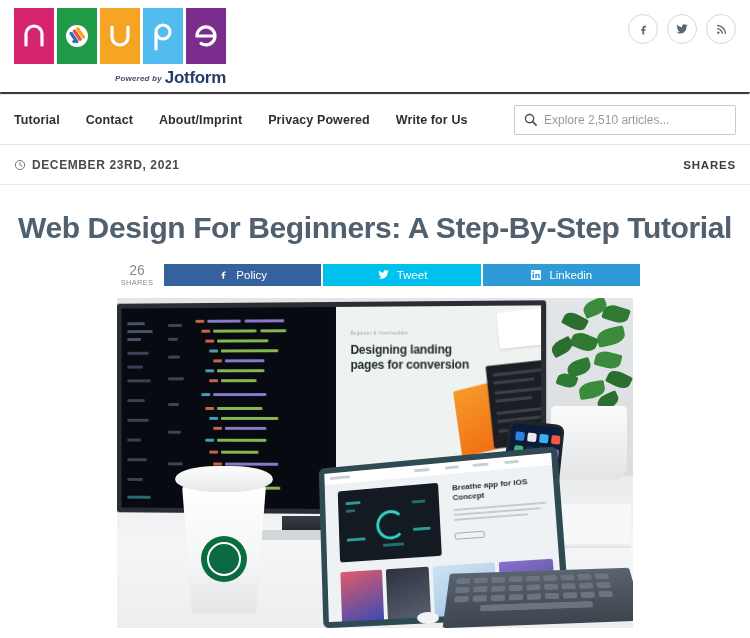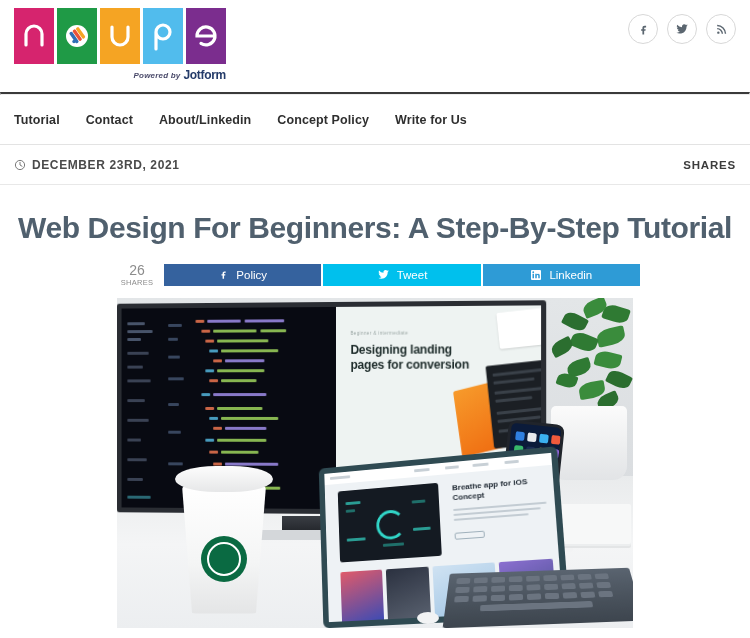--- a/index.html
+++ b/index.html
@@ -32,21 +32,21 @@
   .tile svg { display:block; }
   .powered {
     margin-top: 4px;
     font-size: 8px;
     color: #4a4a6a;
     letter-spacing: .2px;
     display: flex; align-items: center; gap: 3px;
     font-style: italic;
     font-weight: bold;
   }
-  .powered .jot { font-style: normal; font-size: 12px; color:#243b69; letter-spacing:-.3px;}
+  .powered .jot { font-style: normal; font-size: 17px; color:#243b69; letter-spacing:-.3px;}
 
   .social {
     position: absolute;
     right: 14px; top: 14px;
     display: flex; gap: 9px;
   }
   .soc-ic {
     width: 30px; height: 30px; border-radius: 50%;
     border: 1px solid #d8d8d8;
     display: flex; align-items: center; justify-content: center;
@@ -400,23 +400,30 @@
       </div>
     </div>
   </div>
 
   <hr class="hr-dark">
 
   <div class="nav-bar">
     <div class="nav-links">
       <a href="#">Tutorial</a>
       <a href="#">Contact</a>
-      <a href="#">About/Linkedin</a>
-      <a href="#">Concept Policy</a>
+      <a href="#">About/Imprint</a>
+      <a href="#">Privacy Powered</a>
       <a href="#">Write for Us</a>
+    </div>
+    <div class="search-box">
+      <svg width="15" height="15" viewBox="0 0 24 24" aria-hidden="true">
+        <circle cx="10.5" cy="10.5" r="6.6" fill="none" stroke="#4a4a4a" stroke-width="2.2"></circle>
+        <line x1="15.4" y1="15.4" x2="21" y2="21" stroke="#4a4a4a" stroke-width="2.4" stroke-linecap="round"></line>
+      </svg>
+      <span class="ph">Explore 2,510 articles...</span>
     </div>
   </div>
 
   <div class="meta-row">
     <div class="meta-left">
       <svg width="12" height="12" viewBox="0 0 24 24" aria-hidden="true">
         <circle cx="12" cy="12" r="9.2" fill="none" stroke="#6b6b6b" stroke-width="1.8"></circle>
         <path d="M12 6.6V12l4 2.4" fill="none" stroke="#6b6b6b" stroke-width="1.8" stroke-linecap="round"></path>
       </svg>
       <span class="meta-date">DECEMBER 23RD, 2021</span>

